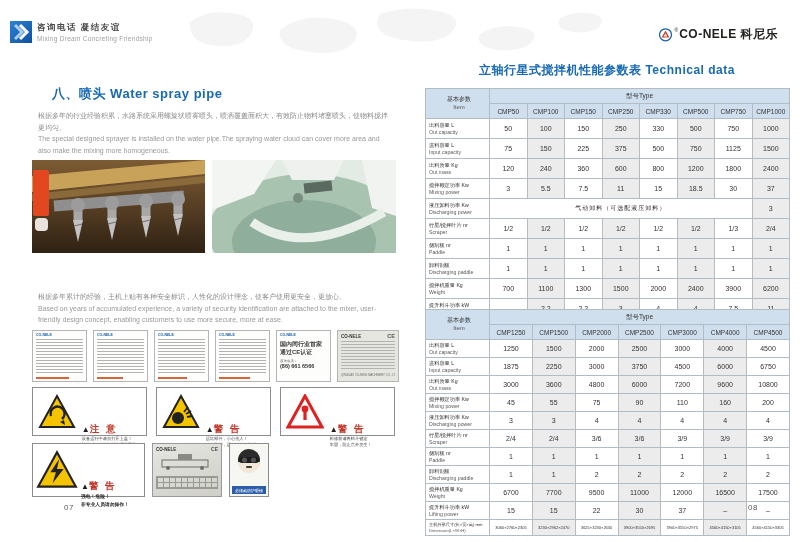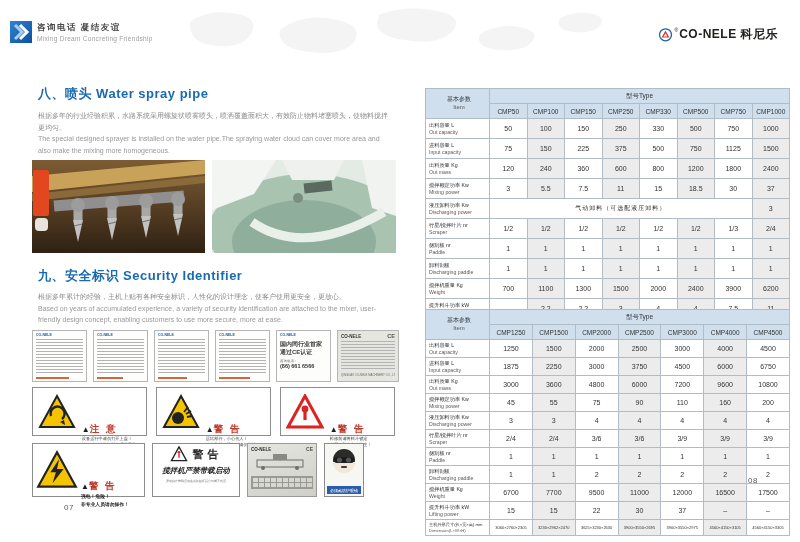--- a/index.html
+++ b/index.html
@@ -8,21 +8,21 @@
   
   .worldmap{position:absolute;left:130px;top:0;opacity:.55;}
   .logo-box{position:absolute;left:10px;top:21px;width:22px;height:22px;
             background:linear-gradient(135deg,#2f83d4,#0e4f9f);}
   .slogan-cn{position:absolute;left:37px;top:22px;font-size:8.5px;font-weight:bold;color:#4a4a4a;letter-spacing:1.5px;}
   .slogan-en{position:absolute;left:37px;top:35px;font-size:6.5px;color:#a0a0a0;letter-spacing:.3px;}
   .brand{position:absolute;right:22px;top:26px;display:flex;align-items:center;gap:1px;}
   .brand-name{font-size:12px;font-weight:bold;color:#23211e;letter-spacing:.5px;}
   .reg{font-size:5px;vertical-align:top;color:#23211e;position:relative;top:-5px;}
   
-  .sec-title{position:absolute;left:38px;font-size:13px;font-weight:bold;color:#1a6ab2;letter-spacing:.5px;}
+  .sec-title{position:absolute;left:52px;font-size:13px;font-weight:bold;color:#1a6ab2;letter-spacing:.5px;}
   .sec-body{position:absolute;left:38px;width:356px;font-size:7px;line-height:1.65;color:#999;}
   .sec-body .cn{color:#8a8a8a;}
   
   .photo{position:absolute;top:160px;height:93px;overflow:hidden;}
   
   .cert-row{position:absolute;left:32px;top:330px;display:flex;gap:6px;}
   .cert{width:55px;height:52px;border:1px solid #b5b5b5;background:#fdfdfc;box-sizing:border-box;padding:2px 3px;}
   .cert-head{font-size:3.5px;font-weight:bold;color:#1a5fae;white-space:nowrap;overflow:hidden;}
   .fine{background:repeating-linear-gradient(to bottom,#b3b3b3 0 1px,transparent 1px 3px);}
   .redbar{height:2px;background:#d8643a;margin-top:2px;}
@@ -172,21 +172,20 @@
       <ellipse cx="92" cy="82" rx="72" ry="42" fill="#8fae9c"></ellipse>
       <polygon points="0,0 64,0 42,34 0,50" fill="#f3f5f3"></polygon>
       <polygon points="150,0 184,0 184,56 160,48" fill="#f1f3f1"></polygon>
       <polygon points="70,0 132,0 122,20 80,20" fill="#eef1ee"></polygon>
       <rect x="92" y="22" width="28" height="10" fill="#5a6a60" transform="rotate(-6 106 27)"></rect>
       <path d="M40,62 Q92,98 172,52" stroke="#e9efe9" stroke-width="9" fill="none"></path>
       <circle cx="86" cy="38" r="5" fill="#7a8d81"></circle>
     </svg>
   </div>
 
-  <div class="sec-title" style="top:267px;">九、安全标识 Security Identifier</div>
   <div class="sec-body" style="top:291px;">
     <span class="cn">根据多年累计的经验，主机上贴有各种安全标识，人性化的设计理念，使客户使用更安全，更放心。</span><br>
     <span>Based on years of accumulated experience, a variety of security identification are attached to the mixer, user-friendly design concept, enabling customers to use more secure, more at ease.</span>
   </div>
 
   <div class="cert-row">
     <div class="cert">
       <div class="cert-head">CO-NELE</div>
       <div class="fine" style="height:36px;margin-top:2px;"></div>
       <div class="redbar" style="width:70%;"></div>
@@ -273,32 +272,20 @@
         <svg width="42" height="40" viewBox="0 0 38 36">
           <polygon points="19,2 36,33 2,33" fill="#f5c400" stroke="#222" stroke-width="2"></polygon>
           <polygon points="21,8 13,20 18,20 15,30 25,17 19,17" fill="#222"></polygon>
         </svg>
       </div>
       <div class="tzone">
         <div class="w-head"><span class="badge">▲</span><span>警 告</span></div>
         <div class="w-line">强电！危险！</div>
         <div class="w-line">非专业人员请勿操作！</div>
       </div>
-    </div>
-    <div class="warnB">
-      <div class="top">
-        <svg width="18" height="16" viewBox="0 0 38 36">
-          <polygon points="19,2 36,33 2,33" fill="#fff" stroke="#222" stroke-width="3"></polygon>
-          <circle cx="19" cy="14" r="3" fill="#d22"></circle>
-          <rect x="17.5" y="16.5" width="3" height="10" fill="#d22"></rect>
-        </svg>
-        <span class="big">警告</span>
-      </div>
-      <div class="main">搅拌机严禁带载启动</div>
-      <div class="sub">违规操作带载启动造成的损坏我公司概不负责</div>
     </div>
     <div class="plateB">
       <div class="ph">
         <span class="pbrand">CO-NELE</span>
         <span class="pce">CE</span>
       </div>
       <svg width="62" height="18" viewBox="0 0 62 18">
         <rect x="6" y="8" width="46" height="7" fill="none" stroke="#6f6f69" stroke-width="1"></rect>
         <rect x="22" y="2" width="14" height="6" fill="#8a8a84"></rect>
         <circle cx="12" cy="16" r="2" fill="#6f6f69"></circle>
@@ -314,20 +301,21 @@
         <circle cx="8.5" cy="13" r="2.6" fill="#555"></circle>
           <circle cx="17.5" cy="13" r="2.6" fill="#555"></circle>
         <rect x="10" y="19" width="6" height="2" rx="1" fill="#3a3a3a"></rect>
       </svg>
       <div class="gg-bar">必须戴防护眼镜</div>
     </div>
   </div>
 
   <div class="pagenum" style="left:34px;top:503px;margin-left:30px;">07</div>
 
+  <div class="r-title">立轴行星式搅拌机性能参数表  Technical data</div>
   <div class="tblwrap" style="top:88px;">
       <table class="ttable t1">
         <colgroup>
           <col style="width: 64px;">
           <col style="width: 37.5px;">
           <col style="width: 37.5px;">
           <col style="width: 37.5px;">
           <col style="width: 37.5px;">
           <col style="width: 37.5px;">
           <col style="width: 37.5px;">
@@ -671,15 +659,15 @@
             <td class="val shade">3230×2962×2470</td>
             <td class="val">3625×3230×2630</td>
             <td class="val shade">3900×3550×2695</td>
             <td class="val">3900×3550×2975</td>
             <td class="val shade">4560×4150×3105</td>
             <td class="val">4560×4150×3305</td>
           </tr>
         </tbody>
       </table>
     </div>
-  <div class="pagenum" style="left:748px;top:476px;">08</div>
+  <div class="pagenum" style="left:748px;top:503px;">08</div>
 
 </div>
 
 </body></html>

